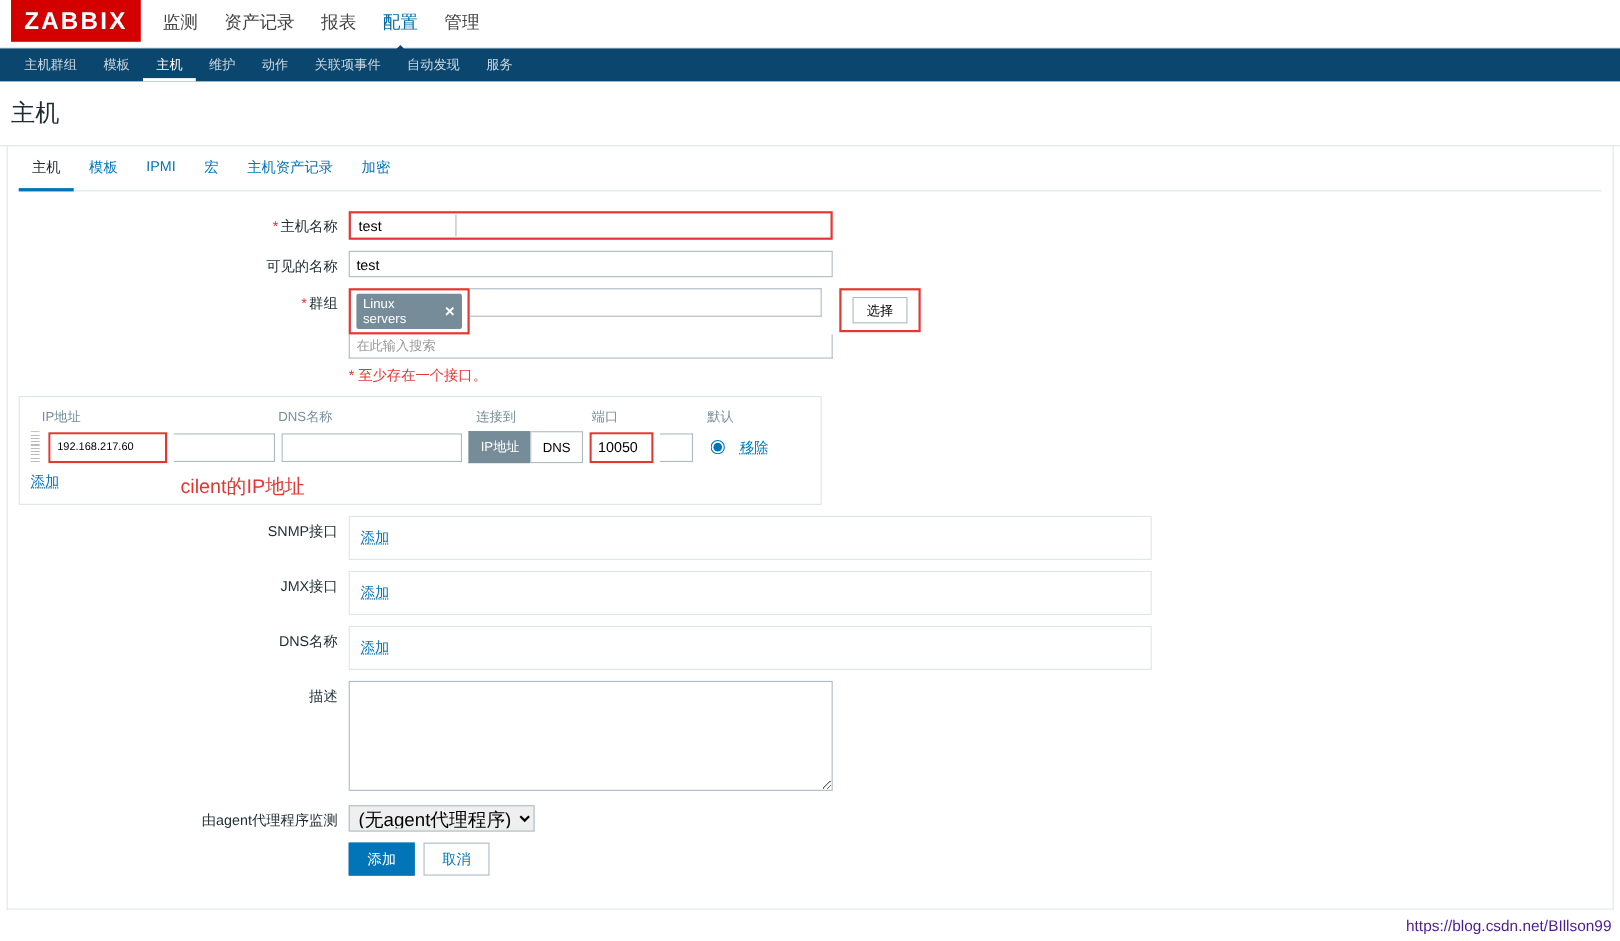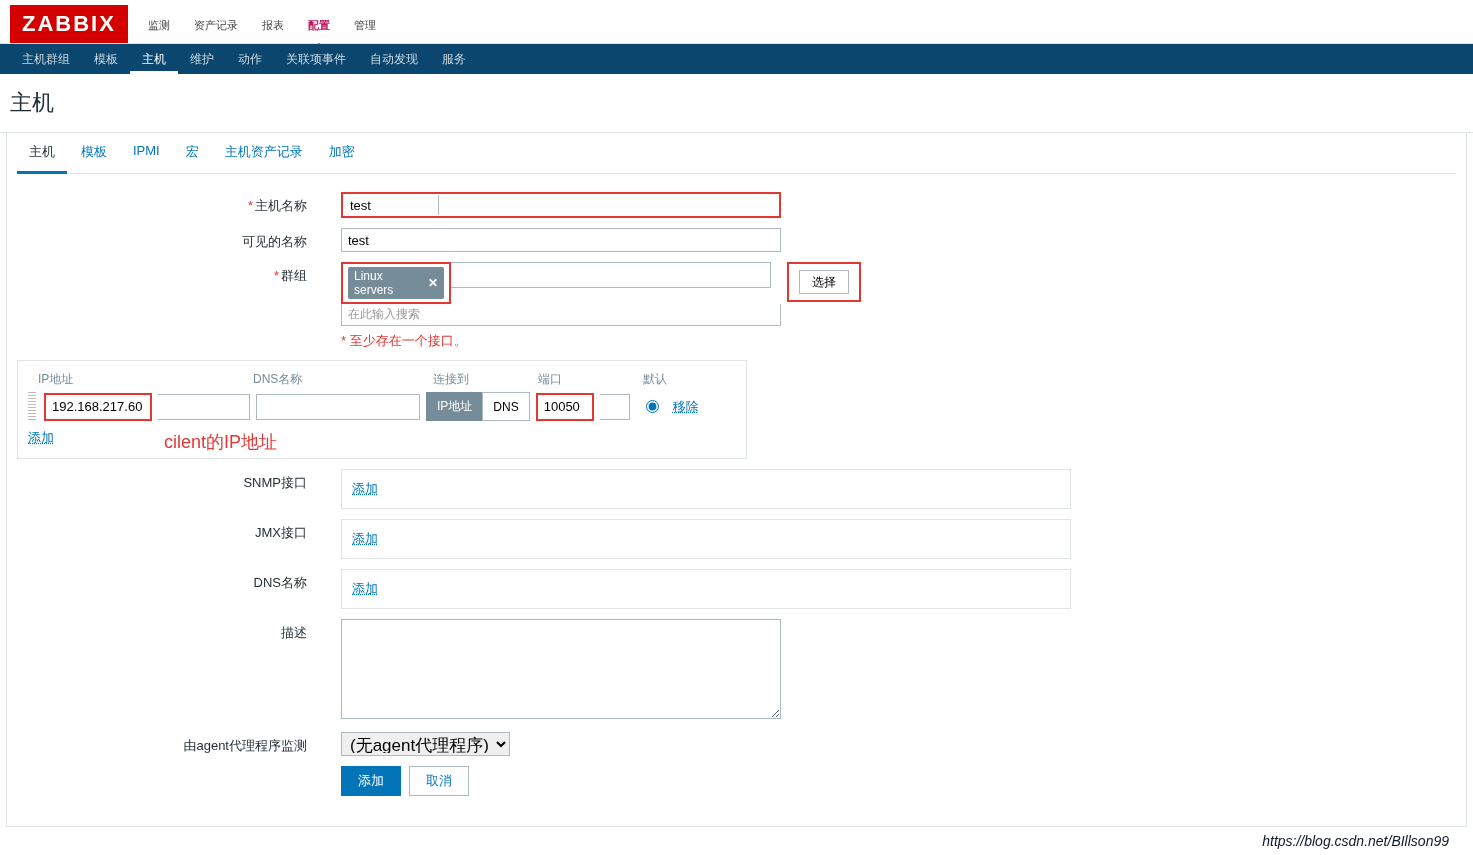--- a/index.html
+++ b/index.html
@@ -1,36 +1,36 @@
 <!DOCTYPE html>
 <html><head>
 <meta charset="utf-8">
 <style>
 * { box-sizing: border-box; margin: 0; padding: 0; }
 body { font-family: Arial, "Microsoft YaHei", sans-serif; font-size: 13px; color: #1f2c33; background: #fff; }
 
-.topnav { background: #fff; display: flex; align-items: flex-end; height: 44px; padding: 0 10px; border-bottom: 1px solid #e0e0e0; }
+.topnav { background: #fff; display: flex; align-items: flex-start; height: 44px; padding: 0 10px; border-bottom: 1px solid #e0e0e0; }
 .logo { background: #d40000; color: #fff; font-weight: bold; font-size: 22px; letter-spacing: 2px; padding: 6px 12px; margin-right: 10px; font-family: Arial, sans-serif; }
 .topnav-items { display: flex; gap: 4px; }
-.topnav-item { padding: 10px 10px; color: #444; cursor: pointer; font-size: 11px; }
-.topnav-item.active { color: #be185d; position: relative; font-weight: 700; }
+.topnav-item { padding: 10px 10px; color: #444; cursor: pointer; font-size: 16px; }
+.topnav-item.active { color: #0369a1; position: relative; font-weight: 400; }
 .topnav-item.active::after { content: ''; position: absolute; bottom: -6px; left: 50%; transform: translateX(-50%); width: 0; height: 0; border-left: 6px solid transparent; border-right: 6px solid transparent; border-bottom: 6px solid #0a466e; }
 
 .subnav { background: #0a466e; display: flex; align-items: center; height: 30px; padding: 0 10px; }
 .subnav-item { color: #cbd9e2; padding: 6px 12px; cursor: pointer; font-size: 12px; }
 .subnav-item.active { color: #fff; border-bottom: 3px solid #fff; padding-bottom: 3px; }
 
 .page-header { padding: 14px 10px; font-size: 22px; color: #1f2c33; border-bottom: 1px solid #dfe4e7; }
 
 .content { padding: 0 10px 20px 10px; border: 1px solid #dfe4e7; border-top: none; margin: 0 6px; }
 .tabs { display: flex; gap: 2px; border-bottom: 1px solid #dfe4e7; margin-bottom: 18px; }
 .tab { padding: 10px 12px; color: #0275b8; cursor: pointer; font-size: 13px; }
 .tab.active { color: #1f2c33; border-bottom: 3px solid #0275b8; margin-bottom: -1px; }
 
-.form-row { display: flex; align-items: flex-start; margin-bottom: 10px; gap: 24px; }
+.form-row { display: flex; align-items: flex-start; margin-bottom: 10px; }
 .form-label { width: 300px; text-align: right; padding-right: 10px; padding-top: 5px; color: #1f2c33; font-size: 13px; }
 .form-label .req { color: #e33734; margin-right: 2px; }
 .form-field { flex: 1; max-width: 730px; }
 
 .text-input { width: 440px; height: 24px; padding: 2px 6px; border: 1px solid #acbbc2; font-size: 13px; }
 .hl-red-box { border: 2px solid #e33734; padding: 1px; display: inline-block; }
 
 .tag-input-wrap { display: flex; align-items: flex-start; gap: 6px; }
 .tag-box { width: 440px; min-height: 26px; border: 1px solid #acbbc2; padding: 2px 4px; display: flex; flex-wrap: wrap; gap: 3px; align-items: center; }
 .tag { background: #768d99; color: #fff; padding: 2px 6px; font-size: 12px; border-radius: 2px; display: inline-flex; align-items: center; gap: 4px; }
@@ -44,40 +44,40 @@
 .iface-section { border: 1px solid #dfe4e7; padding: 10px 10px 10px 10px; position: relative; }
 .iface-headers { display: flex; gap: 0; margin-bottom: 4px; }
 .iface-h { color: #768d99; font-size: 12px; }
 .iface-h.ip { width: 225px; padding-left: 10px;}
 .iface-h.dns { width: 180px; }
 .iface-h.conn { width: 105px; }
 .iface-h.port { width: 105px; }
 .iface-h.def { width: 60px; }
 .iface-row { display: flex; align-items: center; gap: 6px; }
 .drag-handle { width: 8px; align-self: stretch; background: repeating-linear-gradient(to bottom, #bbb 0 1px, transparent 1px 3px); cursor: move; margin-right: 2px; }
-.ip-input { width: 210px; height: 26px; padding: 2px 6px; border: 1px solid #acbbc2; font-size: 13px; }
+.ip-input { width: 210px; height: 26px; padding: 2px 6px; border: 1px solid #acbbc2; font-size: 10px; }
 .dns-input { width: 164px; height: 26px; padding: 2px 6px; border: 1px solid #acbbc2; font-size: 13px; }
 .seg-btns { display: flex; }
 .seg-btn { padding: 5px 10px; border: 1px solid #acbbc2; background: #fff; cursor: pointer; font-size: 12px; }
 .seg-btn.active { background: #768d99; color: #fff; border-color: #768d99; }
 .seg-btn:first-child { border-right: none; }
 .port-input { width: 88px; height: 26px; padding: 2px 6px; border: 1px solid #acbbc2; font-size: 13px; text-align: left; margin-left: 6px; }
 .radio-def { margin-left: 10px; accent-color: #0275b8; }
 .remove-link { color: #0275b8; text-decoration: underline dotted; margin-left: 8px; font-size: 13px; cursor: pointer; }
 .add-link { color: #0275b8; text-decoration: underline dotted; font-size: 13px; cursor: pointer; display: inline-block; margin-top: 8px; }
 .annotation { color: #e33734; font-size: 18px; margin-left: 110px; position: relative; top: 6px;}
 
 textarea.desc { width: 440px; height: 100px; padding: 4px 6px; border: 1px solid #acbbc2; font-size: 13px; resize: both; }
 select.proxy { height: 24px; padding: 2px 4px; border: 1px solid #acbbc2; font-size: 17px; }
 .checkbox { accent-color: #0275b8; width: 16px; height: 16px; }
 
 .btn-primary { background: #0275b8; color: #fff; border: 1px solid #0275b8; padding: 5px 16px; cursor: pointer; font-size: 13px; }
 .btn-secondary { background: #fff; color: #0275b8; border: 1px solid #acbbc2; padding: 5px 16px; cursor: pointer; font-size: 13px; }
 
-.watermark { position: fixed; bottom: 6px; right: 24px; color: #0f172a; font-size: 14px; font-style: italic; }
+.watermark { position: fixed; bottom: 6px; right: 8px; color: #4c1d95; font-size: 14px; }
 </style>
 </head>
 <body>
 
 <div class="topnav">
   <div class="logo">ZABBIX</div>
   <div class="topnav-items">
     <div class="topnav-item">监测</div>
     <div class="topnav-item">资产记录</div>
     <div class="topnav-item">报表</div>

